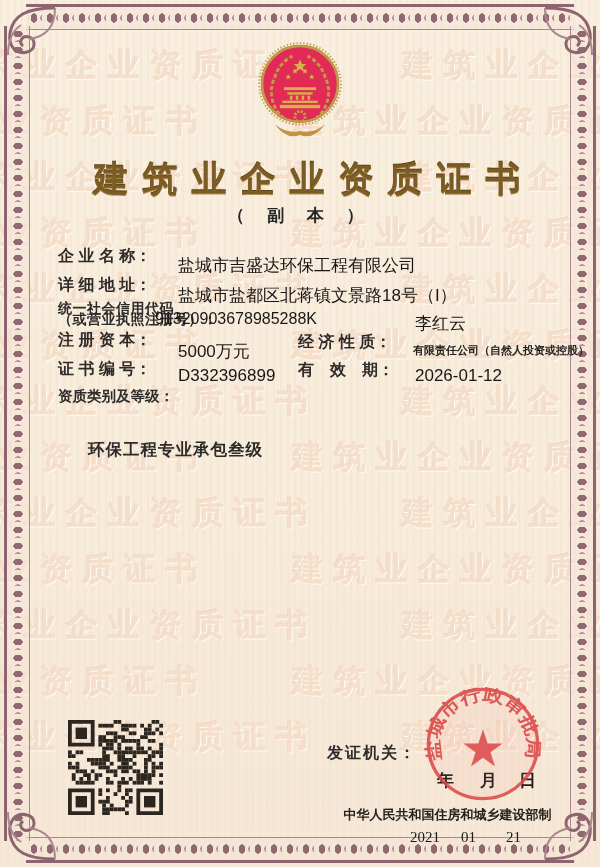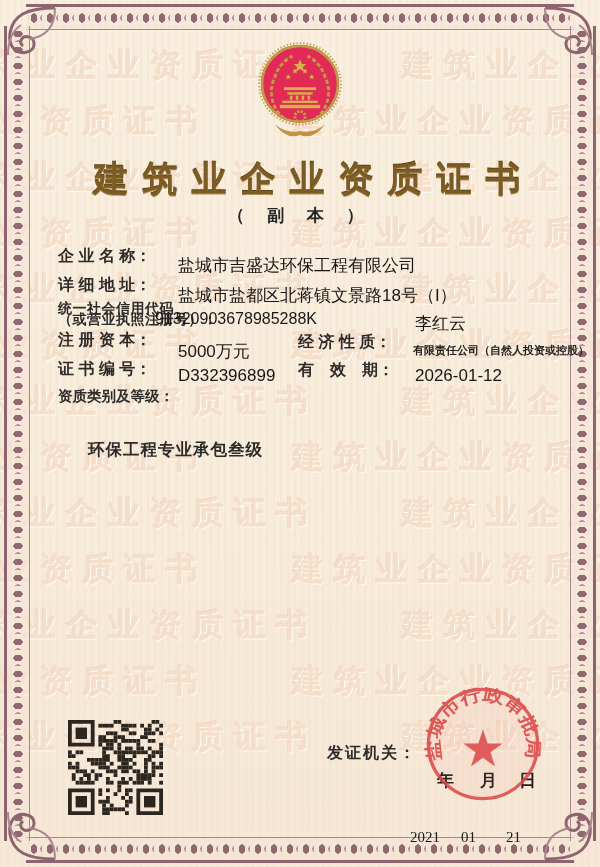--- a/index.html
+++ b/index.html
@@ -415,14 +415,15 @@
     </svg>
   </div>
 
   <span class="abs date-lbl" style="left:437px; top:769px;">年</span>
   <span class="abs date-lbl" style="left:480px; top:769px;">月</span>
   <span class="abs date-lbl" style="left:519px; top:769px;">日</span>
   <span class="abs date-num" style="left:410px; top:789px;">2021</span>
   <span class="abs date-num" style="left:461px; top:789px;">01</span>
   <span class="abs date-num" style="left:506px; top:789px;">21</span>
 
+  <div class="abs footer">中华人民共和国住房和城乡建设部制</div>
 
 </div>
 
 </body></html>

